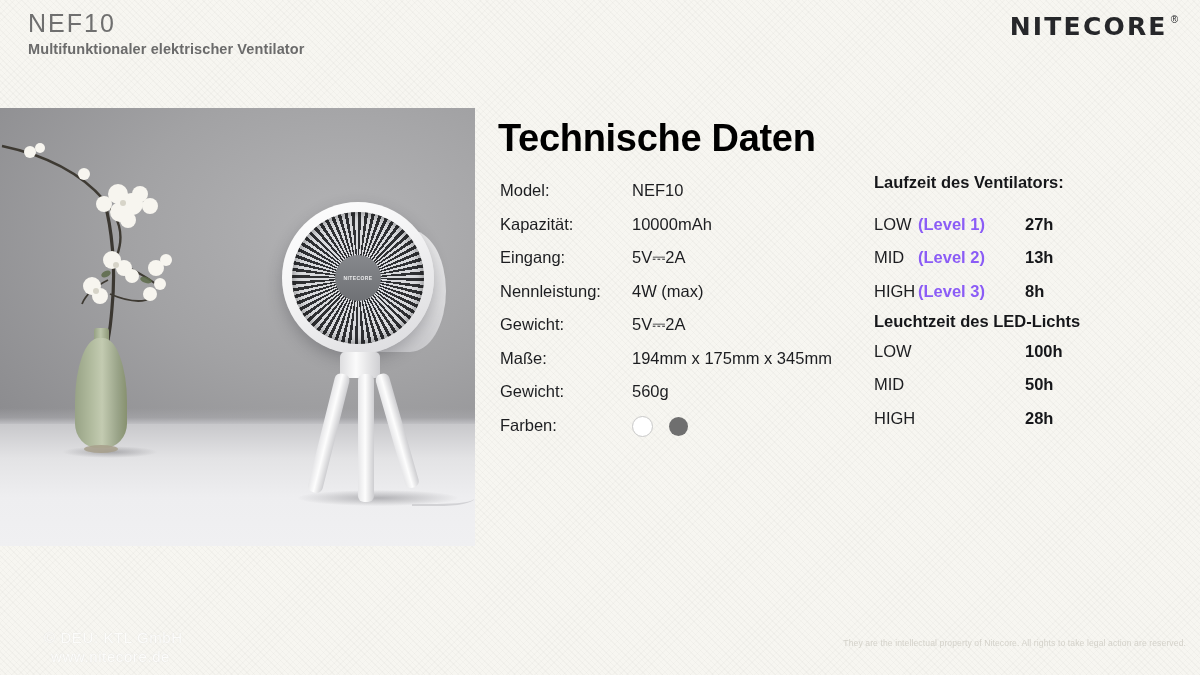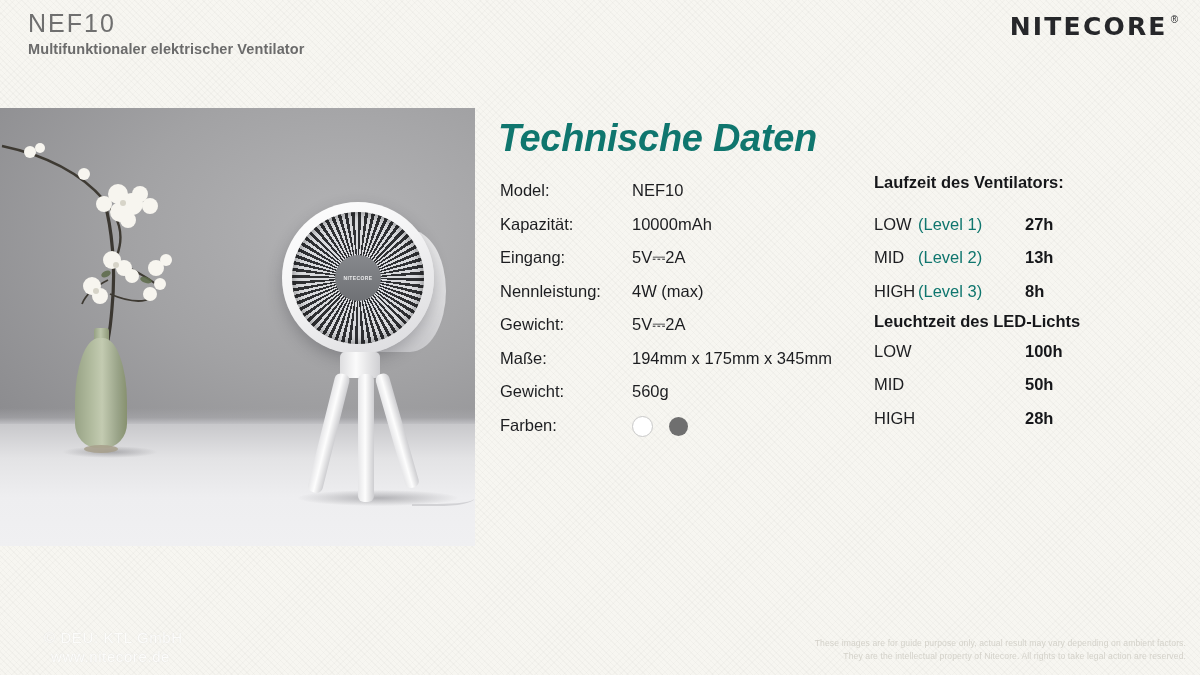--- a/index.html
+++ b/index.html
@@ -121,37 +121,37 @@
     border-radius:50%;
   }
   .cord{
     position:absolute;left:150px;top:300px;width:62px;height:10px;
     border-bottom:2px solid #d2d2d5;border-radius:0 0 60% 0;
   }
 
   
   .spec-title{
     position:absolute;left:498px;top:119px;
-    font-size:38px;font-weight:700;color:#0f766e;letter-spacing:-.3px;line-height:1;font-style:italic;
+    font-size:38px;font-weight:700;color:#000000;letter-spacing:-.3px;line-height:1;
   }
   .col-left{position:absolute;left:500px;top:174px;width:380px;}
   .row{display:flex;align-items:center;height:33.5px;}
   .row .lbl{width:132px;flex:none;font-size:16.5px;color:#1c1d20;}
   .row .val{font-size:16.5px;color:#1c1d20;white-space:nowrap;}
 
   .swatches{display:flex;align-items:center;gap:16px;padding-top:2px;}
   .sw{width:19px;height:19px;border-radius:50%;}
   .sw-white{background:#ffffff;border:1px solid #c9c9c9;}
   .sw-gray{background:#6f6f6f;}
 
   .col-right{position:absolute;left:874px;top:174px;width:300px;}
   .sec-head{font-size:16.5px;font-weight:700;color:#16171a;margin-bottom:12px;line-height:1;}
   .rrow{display:flex;align-items:baseline;height:33.5px;}
   .rrow .mode{width:44px;flex:none;font-size:16.5px;color:#1c1d20;}
-  .rrow .lvl{width:107px;flex:none;font-size:16.5px;color:#0f766e;}
+  .rrow .lvl{width:107px;flex:none;font-size:16.5px;color:#8b5cf6;font-weight:bold;}
   .rrow .hrs{font-size:16.5px;font-weight:700;color:#16171a;margin-top:12px;}
   .col-right .block2{margin-top:10px;}
   .rrow2{display:flex;align-items:baseline;height:33.5px;}
   .rrow2 .mode{width:151px;flex:none;font-size:16.5px;color:#1c1d20;}
   .rrow2 .hrs{font-size:16.5px;font-weight:700;color:#16171a;}
 
   
   .wm{
     position:absolute;left:44px;top:628px;color:#ffffff;opacity:.78;
     font-size:15px;line-height:19px;letter-spacing:.6px;
@@ -316,17 +316,16 @@
       </div>
     </div>
   </div>
 
   <div class="wm">
     <div>© DEU: KTL GmbH</div>
     <div class="l2">www.nitecore.de</div>
   </div>
 
   <div class="disclaimer">
-    <div>These images are for guide purpose only, actual result may vary depending on ambient factors.</div>
     <div>They are the intellectual property of Nitecore. All rights to take legal action are reserved.</div>
   </div>
 
 </div>
 
 </body></html>

